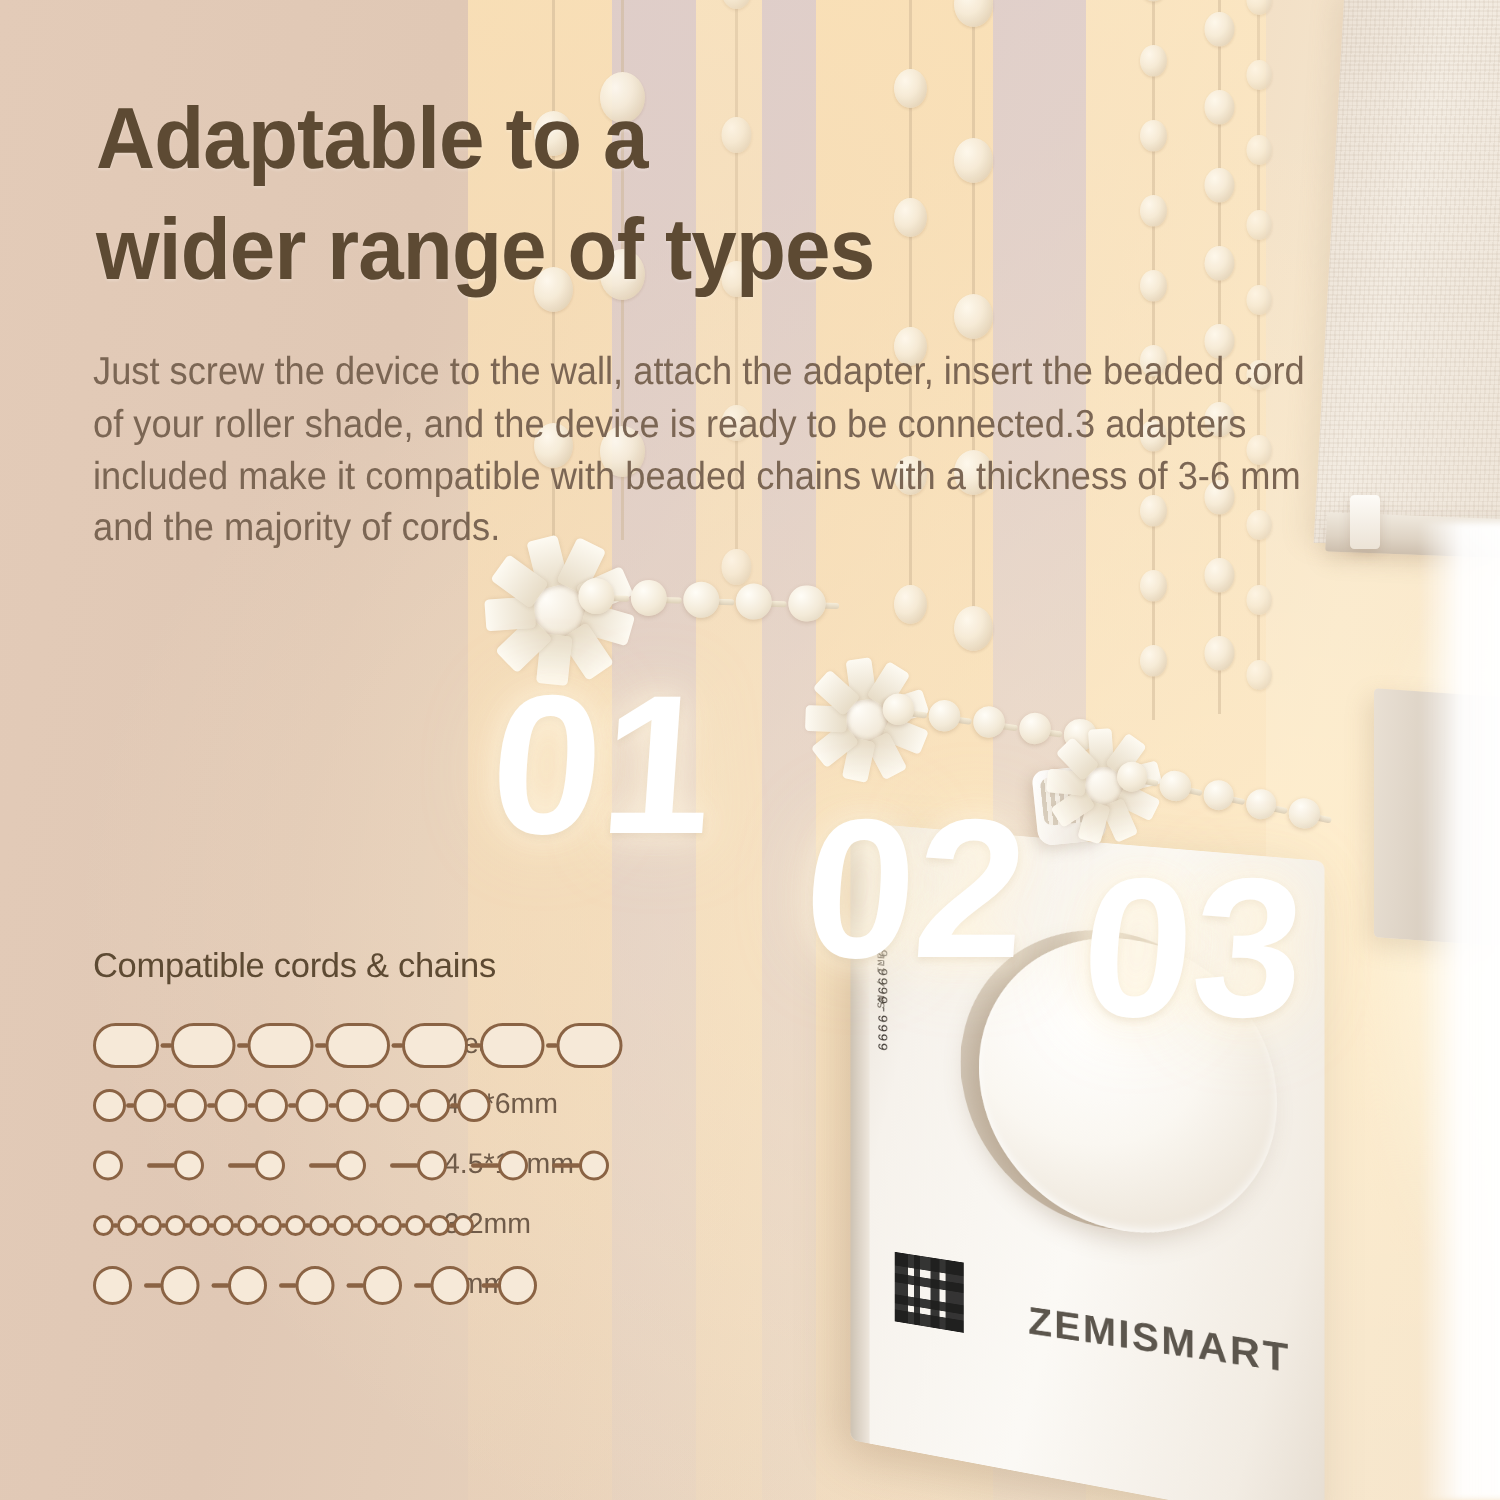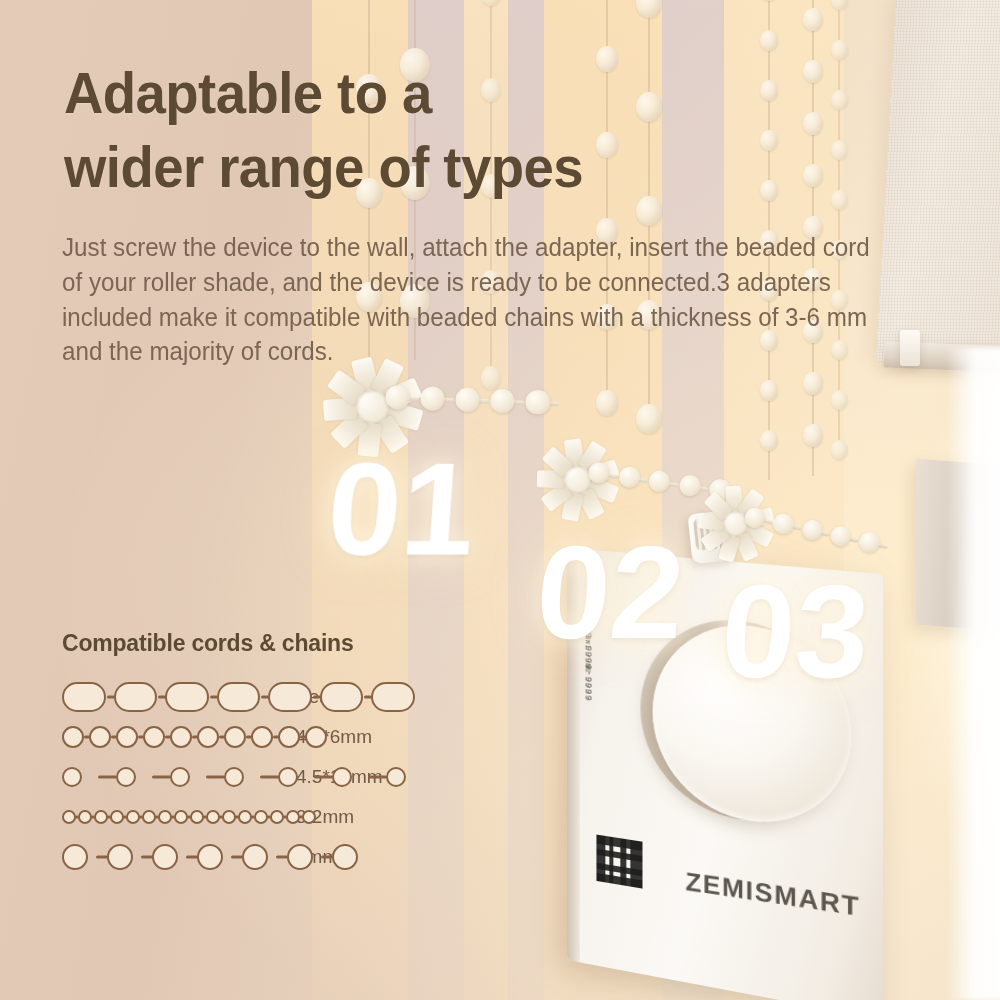--- a/index.html
+++ b/index.html
@@ -189,21 +189,21 @@
     text-shadow:0 0 22px rgba(255,246,224,.95), 0 0 50px rgba(255,240,205,.7), 0 2px 5px rgba(150,120,80,.25);
     transform:skewX(-4deg);
   }
   #num01{ left:328px; top:444px; }
   #num02{ left:537px; top:527px; }
   #num03{ left:722px; top:566px; }
 
   
   .compat{ position:absolute; left:62px; top:630px; width:400px; }
   .compat-title{
-    font-size:23px; font-weight:700; color:#5d4a33; margin-bottom:20px;
+    font-size:23px; font-weight:400; color:#5d4a33; margin-bottom:20px;
     letter-spacing:-.2px;
   }
   .c-row{ display:flex; align-items:center; height:40px; }
   .c-glyph{ width:226px; height:40px; position:relative; }
   .c-label{ font-size:19px; color:#6f5b49; margin-left:8px; }
   .lnk{
     position:absolute; top:50%; transform:translateY(-50%);
     background:#8a6344; height:3px; border-radius:2px;
   }
   .oval, .circ{

